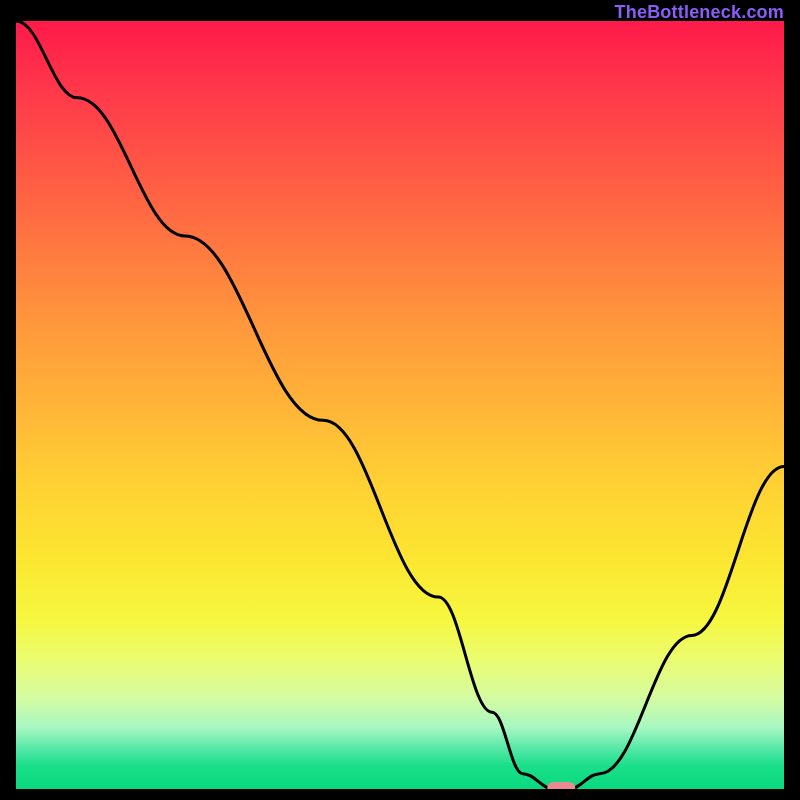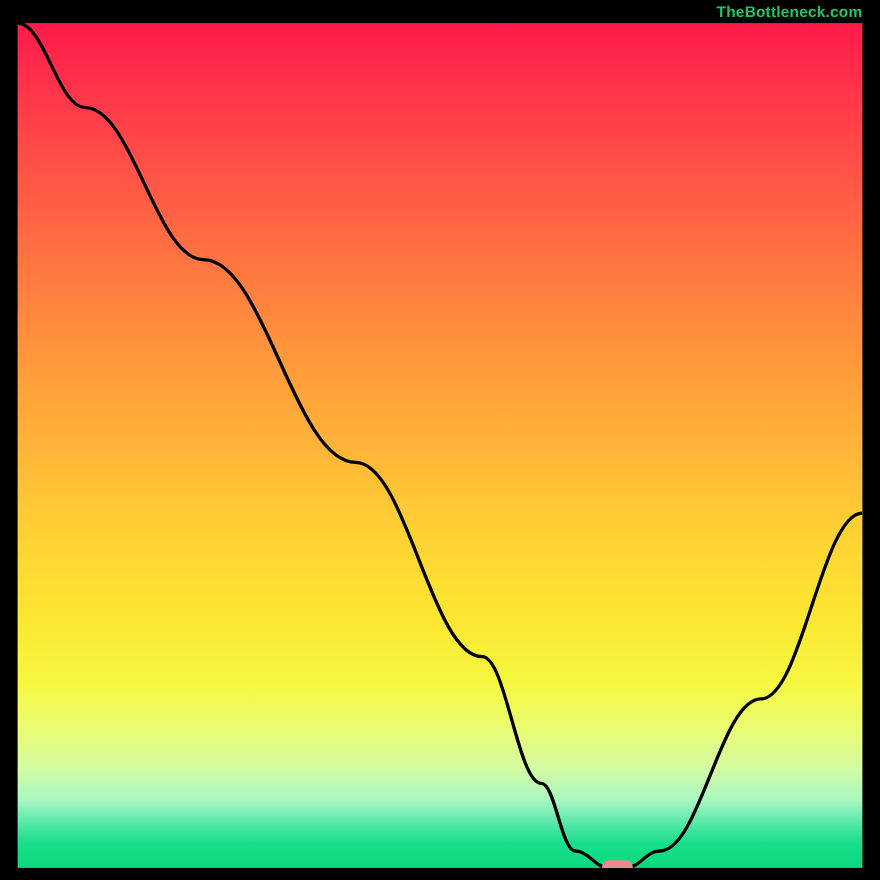--- a/index.html
+++ b/index.html
@@ -37,22 +37,22 @@
       #a8f7c2 92%,
       #4ee6a4 95%,
       #1adf8a 97%,
       #08d97e 100%
     );
   }
   .watermark {
     position: absolute;
     right: 16px;
     top: 2px;
-    color: #22c55e;
-    font-size: 14px;
+    color: #8b5cf6;
+    font-size: 18px;
     font-weight: bold;
     letter-spacing: 0.2px;
   }
   svg.overlay {
     position: absolute;
     left: 16px;
     top: 21px;
     width: 768px;
     height: 768px;
   }

